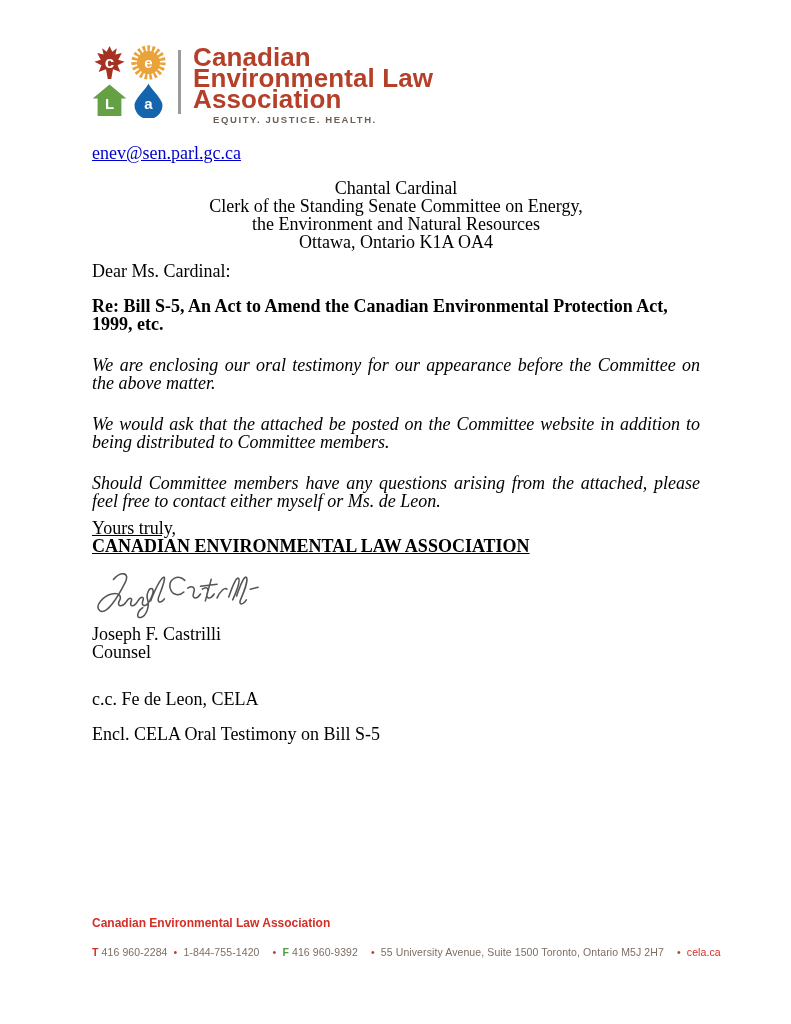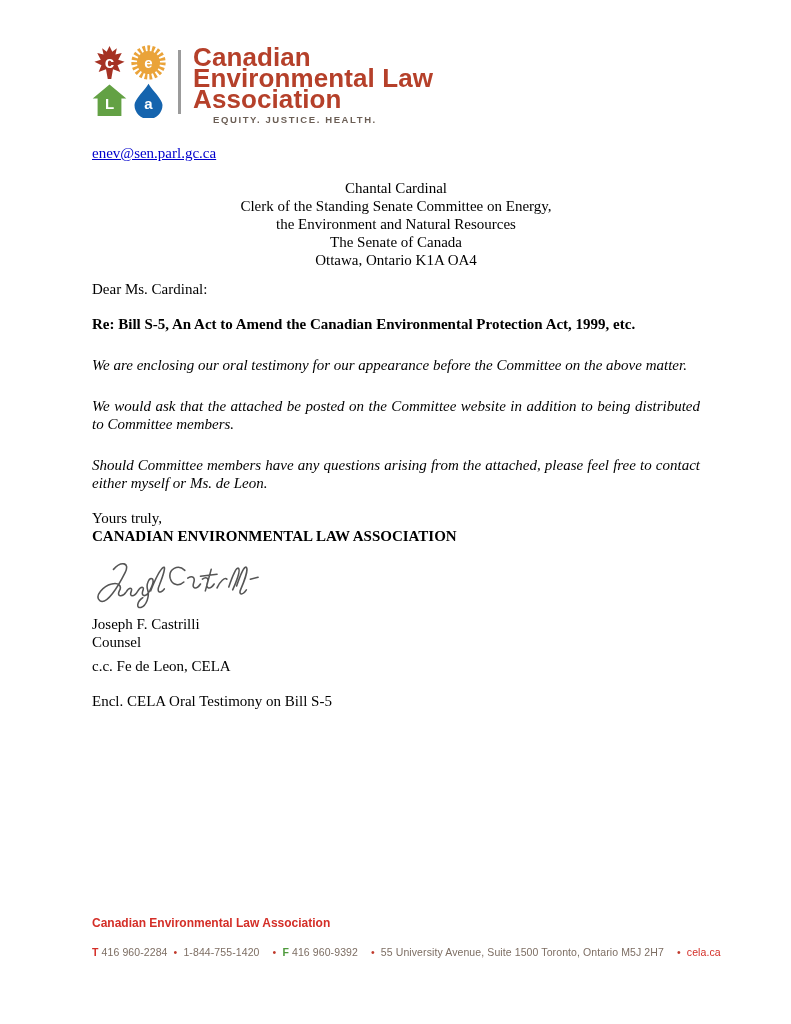--- a/index.html
+++ b/index.html
@@ -65,33 +65,33 @@
   .logo-tagline {
     margin-top: 4px;
     color: #6b5e55;
     font-size: 9.5px;
     font-weight: bold;
     letter-spacing: 1.6px;
     margin-left: 20px;
   }
 
   
-  .body-text { font-size: 15px; line-height: 18px; }
+  .body-text { font-size: 18px; line-height: 18px; }
   .email-line { margin-top: 21px; }
   .email-line a { color: #0000cc; text-decoration: underline; }
   .date-line { margin-top: 17px; }
   .address-block { margin-top: 17px; text-align: center; }
   .salutation { margin-top: 11px; }
   .subject-line { margin-top: 17px; font-weight: bold; }
   .para { margin-top: 23px; text-align: justify; font-style: italic; }
-  .closing-block { margin-top: 17px; }
+  .closing-block { margin-top: 9px; text-decoration: underline; }
   .org-line { font-weight: bold; }
   .signature { margin-top: 12px; height: 56px; }
   .signer-block { margin-top: 2px; }
-  .cc-line { margin-top: 6px; }
+  .cc-line { margin-top: 29px; }
   .encl-line { margin-top: 17px; }
 
   
   .footer {
     position: absolute;
     left: 92px;
     top: 916px;
     width: 608px;
     font-family: "Liberation Sans", sans-serif;
   }
@@ -161,21 +161,20 @@
     <div class="body-text">
       <div class="email-line">
         <a href="#">enev@sen.parl.gc.ca</a>
       </div>
 
 
       <div class="address-block">
         <div>Chantal Cardinal</div>
         <div>Clerk of the Standing Senate Committee on Energy,</div>
         <div>the Environment and Natural Resources</div>
-        <div>The Senate of Canada</div>
         <div>Ottawa, Ontario K1A OA4</div>
       </div>
 
       <div class="salutation">Dear Ms. Cardinal:</div>
 
       <div class="subject-line">Re: Bill S-5, An Act to Amend the Canadian Environmental Protection Act, 1999, etc.</div>
 
       <p class="para">We are enclosing our oral testimony for our appearance before the Committee on the above matter.</p>
       <p class="para">We would ask that the attached be posted on the Committee website in addition to being distributed to Committee members.</p>
       <p class="para">Should Committee members have any questions arising from the attached, please feel free to contact either myself or Ms. de Leon.</p>

